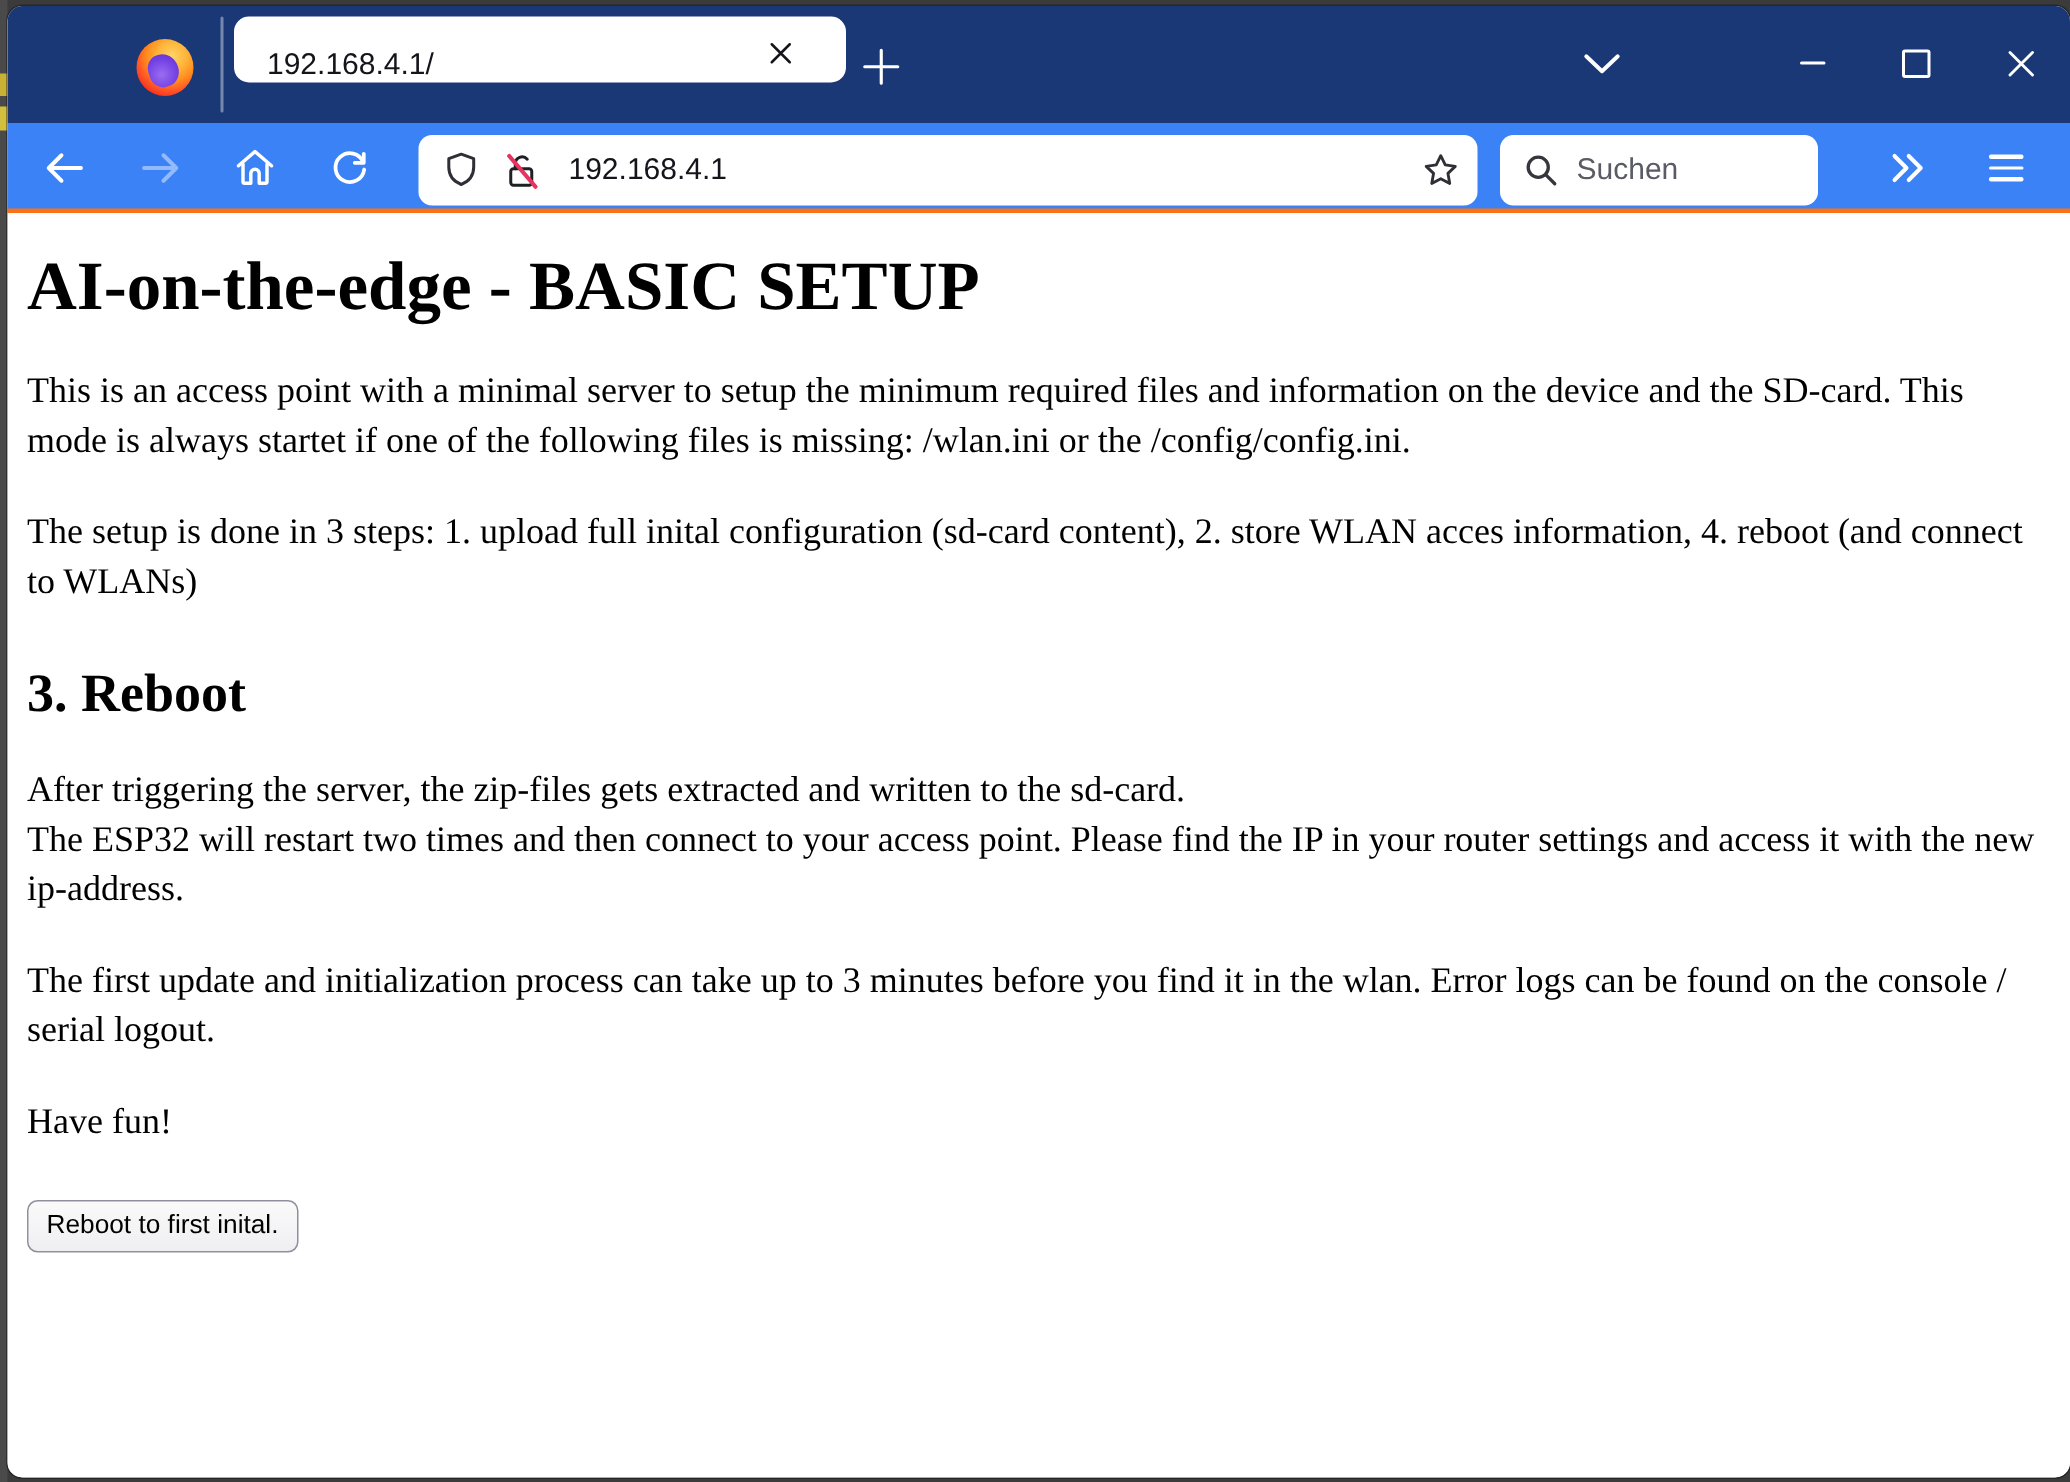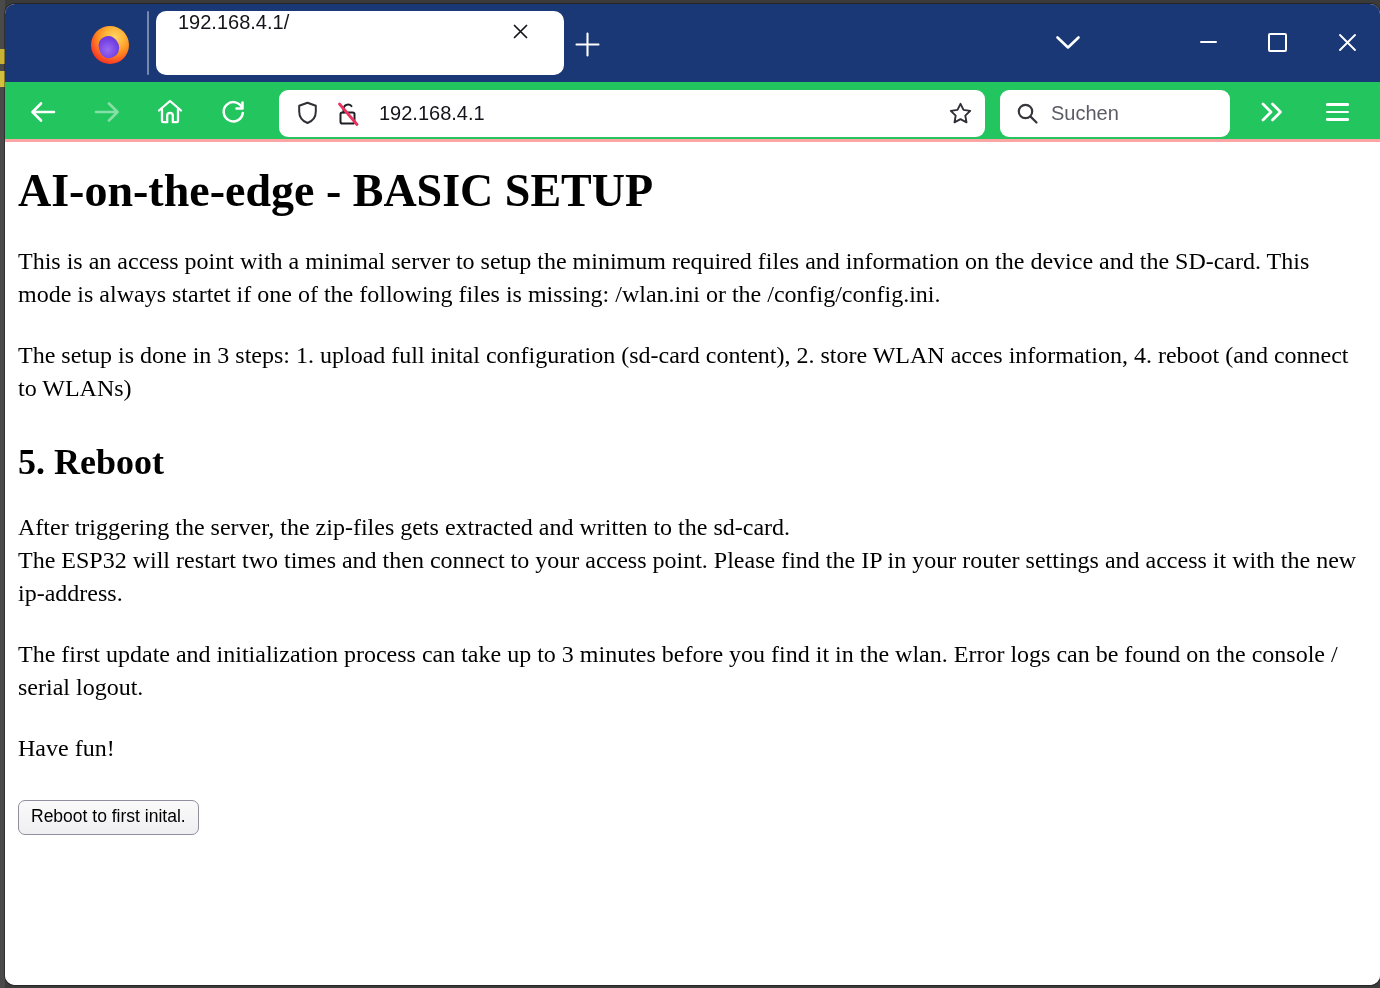--- a/index.html
+++ b/index.html
@@ -27,46 +27,46 @@
     background:radial-gradient(circle at 62% 30%,#ffd567 0%,#ffb338 28%,#ff8a1e 48%,#ff5226 66%,#f32b1f 82%,#c01e32 100%);
   }
   .fx-logo::after{
     content:"";position:absolute;left:22%;top:26%;width:52%;height:58%;
     border-radius:50% 60% 55% 50%;
     background:radial-gradient(circle at 40% 60%,#9a6cf0 0%,#7542e5 55%,#5f2bc9 100%);
     transform:rotate(-18deg);
   }
   .tab-separator{position:absolute;left:142px;top:7px;width:2px;height:64px;background:rgba(255,255,255,.4);border-radius:1px;}
   .tab{
-    position:absolute;left:151px;top:7px;width:408px;height:64px;background:#fff;
-    border-radius:10px;display:flex;align-items:flex-start;color:#15141a;
+    position:absolute;left:151px;top:7px;width:408px;height:44px;background:#fff;
+    border-radius:10px;display:flex;align-items:flex-end;color:#15141a;
   }
   .tab-title{margin-left:22px;font-size:20px;flex:1;white-space:nowrap;overflow:hidden;}
   .tab-close{width:40px;height:40px;margin-right:24px;display:flex;align-items:center;justify-content:center;}
   .newtab-btn{position:absolute;left:564px;top:22px;width:36px;height:36px;display:flex;align-items:center;justify-content:center;}
   .tabs-chevron{position:absolute;left:1046px;top:24px;width:34px;height:28px;display:flex;align-items:center;justify-content:center;}
   .win-btn{position:absolute;top:20px;width:36px;height:36px;display:flex;align-items:center;justify-content:center;}
   .win-min{left:1185px;} .win-max{left:1254px;} .win-close{left:1324px;}
   .win-max .sq{width:15px;height:15px;border:2px solid #fff;border-radius:2px;}
   .win-min .bar{width:17px;height:2.2px;background:#fff;border-radius:1px;}
 
   
-  .toolbar{position:relative;height:57px;background:#22c55e;border-bottom:3px solid #fca5a5;}
+  .toolbar{position:relative;height:57px;background:#3b82f6;border-bottom:3px solid #f97316;}
   .nav-btn{position:absolute;top:15px;width:30px;height:30px;display:flex;align-items:center;justify-content:center;}
   .nav-back{left:23px;} .nav-forward{left:87px;opacity:.45;} .nav-home{left:150px;} .nav-reload{left:213px;}
   .urlbar{
     position:absolute;left:274px;top:8px;width:706px;height:47px;background:#fff;border-radius:9px;
     display:flex;align-items:center;color:#15141a;
   }
   .urlbar .shield{margin-left:15px;}
   .urlbar .lockwrap{margin-left:13px;position:relative;width:28px;height:28px;}
   .url-text{margin-left:17px;font-size:20px;flex:1;}
   .star-btn{width:40px;height:40px;margin-right:5px;display:flex;align-items:center;justify-content:center;}
   .searchbox{
-    position:absolute;left:995px;top:8px;width:230px;height:47px;background:#fff;border-radius:9px;
+    position:absolute;left:995px;top:8px;width:212px;height:47px;background:#fff;border-radius:9px;
     display:flex;align-items:center;
   }
   .searchbox .mag{margin-left:15px;}
   .search-placeholder{margin-left:11px;font-size:20px;color:#5b5b66;}
   .overflow-btn{position:absolute;left:1250px;top:15px;width:34px;height:30px;display:flex;align-items:center;justify-content:center;}
   .menu-btn{position:absolute;left:1314px;top:15px;width:36px;height:30px;display:flex;flex-direction:column;align-items:center;justify-content:center;gap:5px;}
   .menu-btn .bar{width:23px;height:2.6px;background:#fff;border-radius:1.3px;}
 
   
   .content{
@@ -197,21 +197,21 @@
       <span class="bar"></span>
     </div>
   </div>
 
   <div class="content">
     <h1>AI-on-the-edge - BASIC SETUP</h1>
 
     <p>This is an access point with a minimal server to setup the minimum required files and information on the device and the SD-card. This mode is always startet if one of the following files is missing: /wlan.ini or the /config/config.ini.</p>
     <p>The setup is done in 3 steps: 1. upload full inital configuration (sd-card content), 2. store WLAN acces information, 4. reboot (and connect to WLANs)</p>
 
-    <h2>5. Reboot</h2>
+    <h2>3. Reboot</h2>
 
     <p><span>After triggering the server, the zip-files gets extracted and written to the sd-card.</span><br><span>The ESP32 will restart two times and then connect to your access point. Please find the IP in your router settings and access it with the new ip-address.</span></p>
 
     <p>The first update and initialization process can take up to 3 minutes before you find it in the wlan. Error logs can be found on the console / serial logout.</p>
 
     <p>Have fun!</p>
 
     <button class="reboot-btn">Reboot to first inital.</button>
   </div>
 

